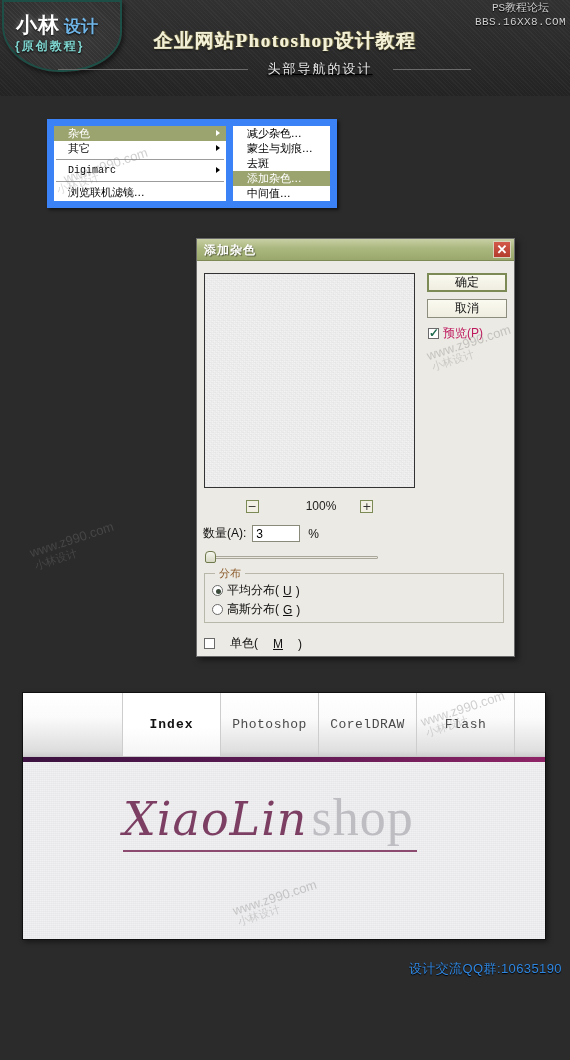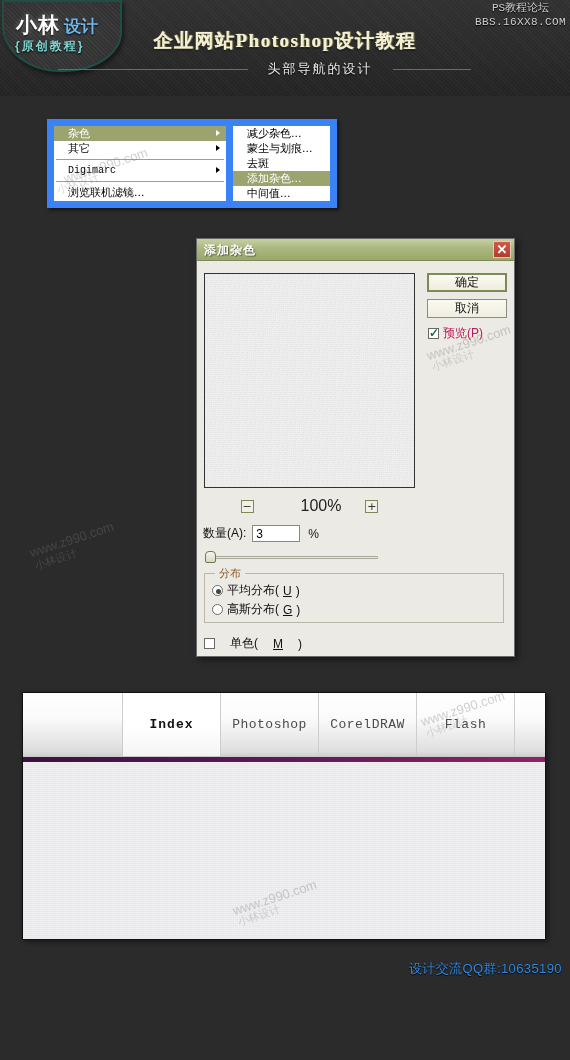--- a/index.html
+++ b/index.html
@@ -40,21 +40,21 @@
     color:#7fd6d0; font-weight:bold; text-shadow:0 1px 2px #000;
   }
   #banner-title {
     position:absolute; left:0; top:28px; width:570px; text-align:center;
     font-family:"Liberation Serif", serif; font-size:19px; font-weight:bold;
     letter-spacing:1.5px; color:#f3f0d8;
     text-shadow: 0 0 1px #c9c08a, 0 1px 2px #000, 1px 0 1px #b8ad6a;
   }
   #banner-sub-wrap {
     position:absolute; left:0; top:58px; width:500px; height:22px;
-    display:flex; align-items:center; justify-content:center; gap:20px;
+    display:flex; align-items:center; justify-content:center; gap:20px;text-decoration:underline;
   }
   .sub-rule { height:1px; background:#6b6b6b; flex:0 0 auto; }
   .sub-rule.l { width:190px; margin-left:28px; }
   .sub-rule.r { width:78px; }
   #banner-sub {
     font-size:13px; color:#e8e8e8; letter-spacing:2px; white-space:nowrap;
     text-shadow:0 1px 2px #000;
   }
   #forum-mark {
     position:absolute; right:4px; top:2px; text-align:center;
@@ -117,21 +117,21 @@
   }
   #zoom-row {
     position:absolute; left:7px; top:236px; width:211px; height:18px;
     display:flex; align-items:center; justify-content:center; gap:24px;
   }
   .zbtn {
     width:13px; height:13px; border:1px solid #7c8a55; background:#f2f0e4;
     display:flex; align-items:center; justify-content:center;
     font-size:11px; line-height:1; color:#333; cursor:pointer; font-family:"DejaVu Sans", sans-serif;
   }
-  #zoom-val { font-size:16px; color:#222; font-family:"Liberation Sans", sans-serif;margin-left:23px; }
+  #zoom-val { font-size:12px; color:#222; font-family:"Liberation Sans", sans-serif;margin-left:23px; }
 
   #amount-row { position:absolute; left:6px; top:264px; display:flex; align-items:center; }
   #amount-label { font-size:12px; color:#111; }
   #amount-input {
     width:48px; height:17px; margin-left:6px; border:1px solid #8a8a7a; background:#fff;
     font-size:12px; padding:0 3px; line-height:15px; color:#000;
     font-family:"Liberation Sans", sans-serif;
   }
   #amount-pct { font-size:12px; color:#111; margin-left:8px; }
 
@@ -382,20 +382,23 @@
     <div class="nav-tab active">Index</div>
     <div class="nav-tab">Photoshop</div>
     <div class="nav-tab">CorelDRAW</div>
     <div class="nav-tab">Flash</div>
     <div class="nav-tab">Ph</div>
   </div>
 
   <div id="nav-bar-line"></div>
 
   <div id="content">
+    <div id="brand">
+      <span id="brand-xiaolin">XiaoLin</span><span id="brand-shop">shop</span>
+    </div>
     <div class="wm" style="left:208px; top:128px;">www.z990.com</div>
     <div class="wm wm2" style="left:214px; top:146px;">小林设计</div>
   </div>
 
   <div class="wm" style="left:396px; top:8px;">www.z990.com</div>
   <div class="wm wm2" style="left:402px; top:26px;">小林设计</div>
 </div>
 
 <div id="footer">设计交流QQ群:10635190</div>
 

